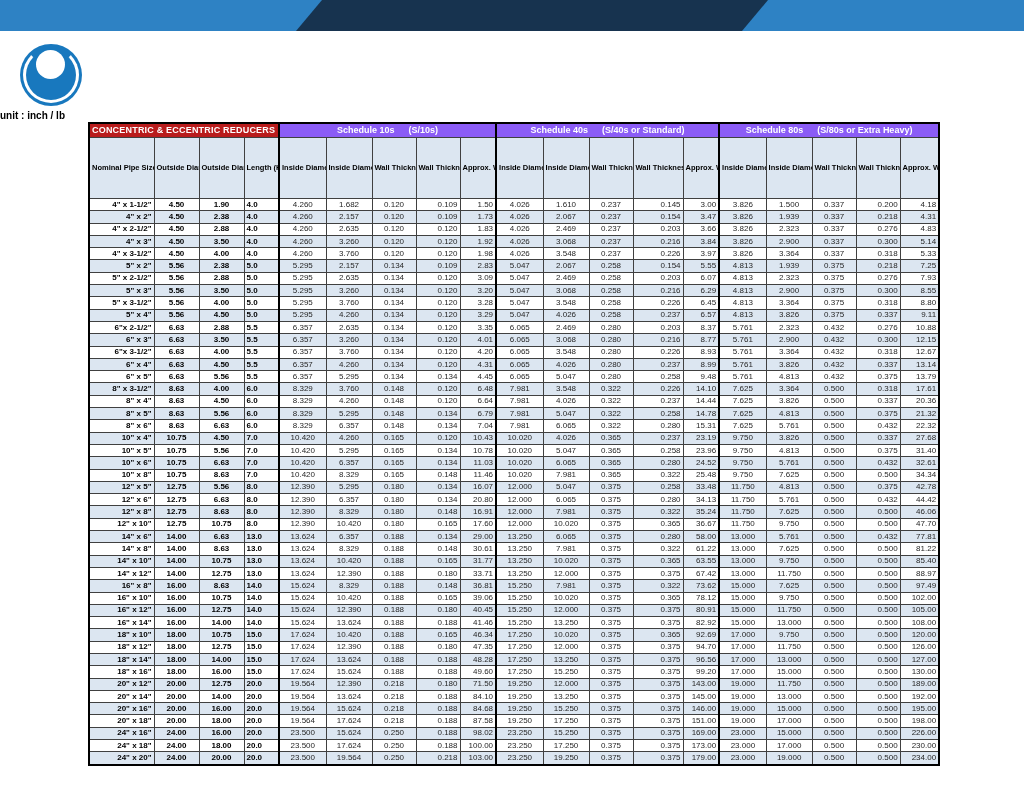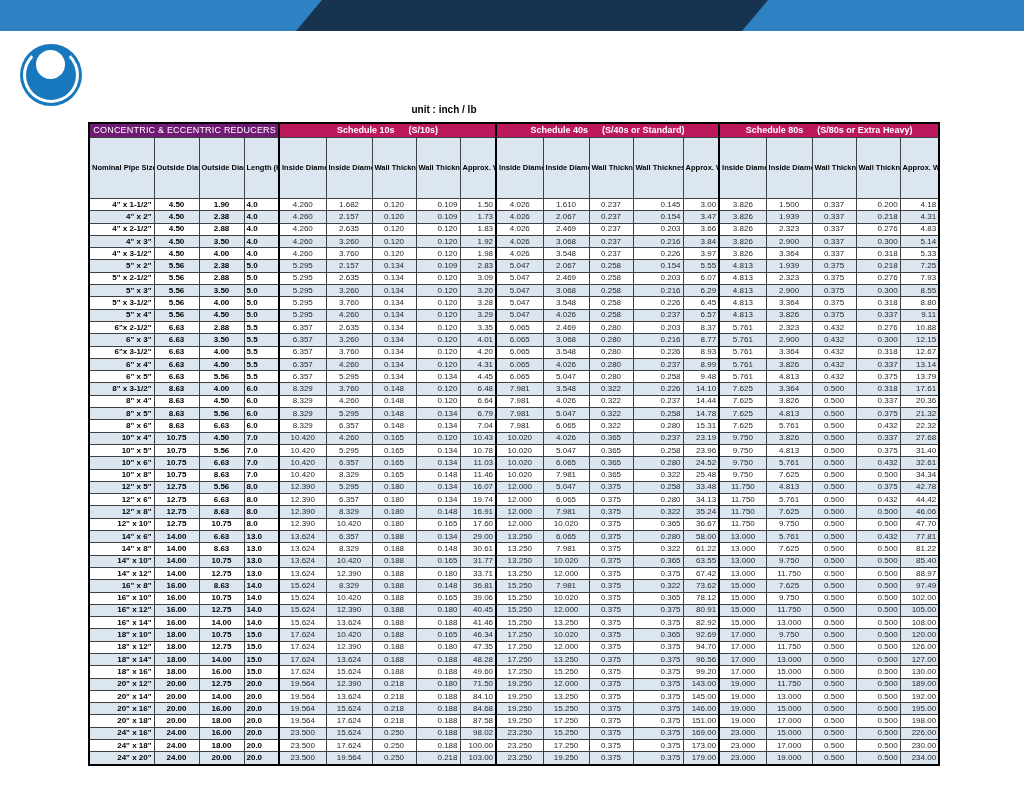--- a/index.html
+++ b/index.html
@@ -23,41 +23,41 @@
   .logo-mark::after{
     content:"";position:absolute;top:6px;left:16px;width:29px;height:29px;
     border-radius:50%;background:#fff;
   }
   .logo-text{
     font-size:54px;font-weight:bold;color:#1878be;letter-spacing:-1.5px;
     margin-left:8px;margin-top:-6px;line-height:1;
   }
   
   .unit-label{
-    position:absolute;top:104px;left:0;width:888px;text-align:center;
+    position:absolute;top:110px;left:0;width:888px;text-align:left;
     font-size:10px;font-weight:bold;color:#000;
   }
   
   table.reducers{
     position:absolute;top:122px;left:88px;width:850px;
     border-collapse:collapse;table-layout:fixed;
     border:2px solid #000;
   }
   table.reducers th, table.reducers td{
     border:1px solid #404040;overflow:hidden;white-space:nowrap;
     padding:0 2px;line-height:1;
   }
   .grp-end{border-right:2px solid #000 !important;}
   
   .title-cell{
-    height:13px;background:#701a75;color:#fff;font-size:9px;font-weight:normal;
-    text-align:right;letter-spacing:.2px;
+    height:13px;background:#b91c1c;color:#fff;font-size:9px;font-weight:bold;
+    text-align:left;letter-spacing:.2px;
   }
   .sched-cell{
-    height:13px;background:#be185d;color:#fff;font-size:9px;font-weight:bold;
+    height:13px;background:#8b5cf6;color:#fff;font-size:9px;font-weight:bold;
     text-align:center;border-bottom:1px solid #000;
   }
   .sched-cell .qual{margin-left:14px;}
   
   .colhead{
     height:60px;background:#dce6f1;color:#000;font-size:7.5px;font-weight:bold;
     text-align:center;vertical-align:middle;white-space:pre-line;line-height:1.5;
     border-bottom:2px solid #000;
   }
   
@@ -692,21 +692,21 @@
       </tr>
       <tr>
         <td class="nominal">12" x 6"</td>
         <td class="odl">12.75</td>
         <td class="ods">6.63</td>
         <td class="len grp-end">8.0</td>
         <td class="idl">12.390</td>
         <td class="ids">6.357</td>
         <td class="thk">0.180</td>
         <td class="thks">0.134</td>
-        <td class="wt grp-end">19.74</td>
+        <td class="wt grp-end">20.80</td>
         <td class="idl">12.000</td>
         <td class="ids">6.065</td>
         <td class="thk">0.375</td>
         <td class="thks">0.280</td>
         <td class="wt grp-end">34.13</td>
         <td class="idl">11.750</td>
         <td class="ids">5.761</td>
         <td class="thk">0.500</td>
         <td class="thks">0.432</td>
         <td class="wt">44.42</td>

